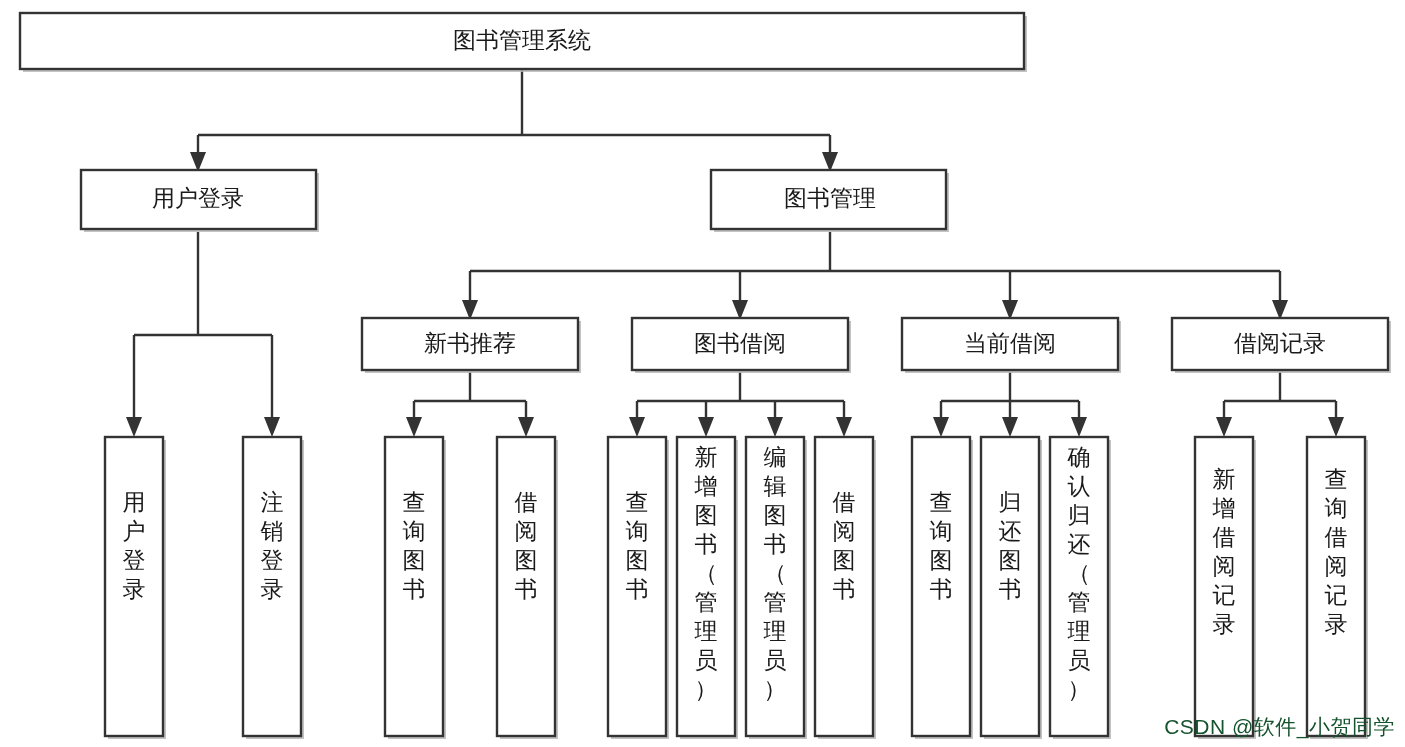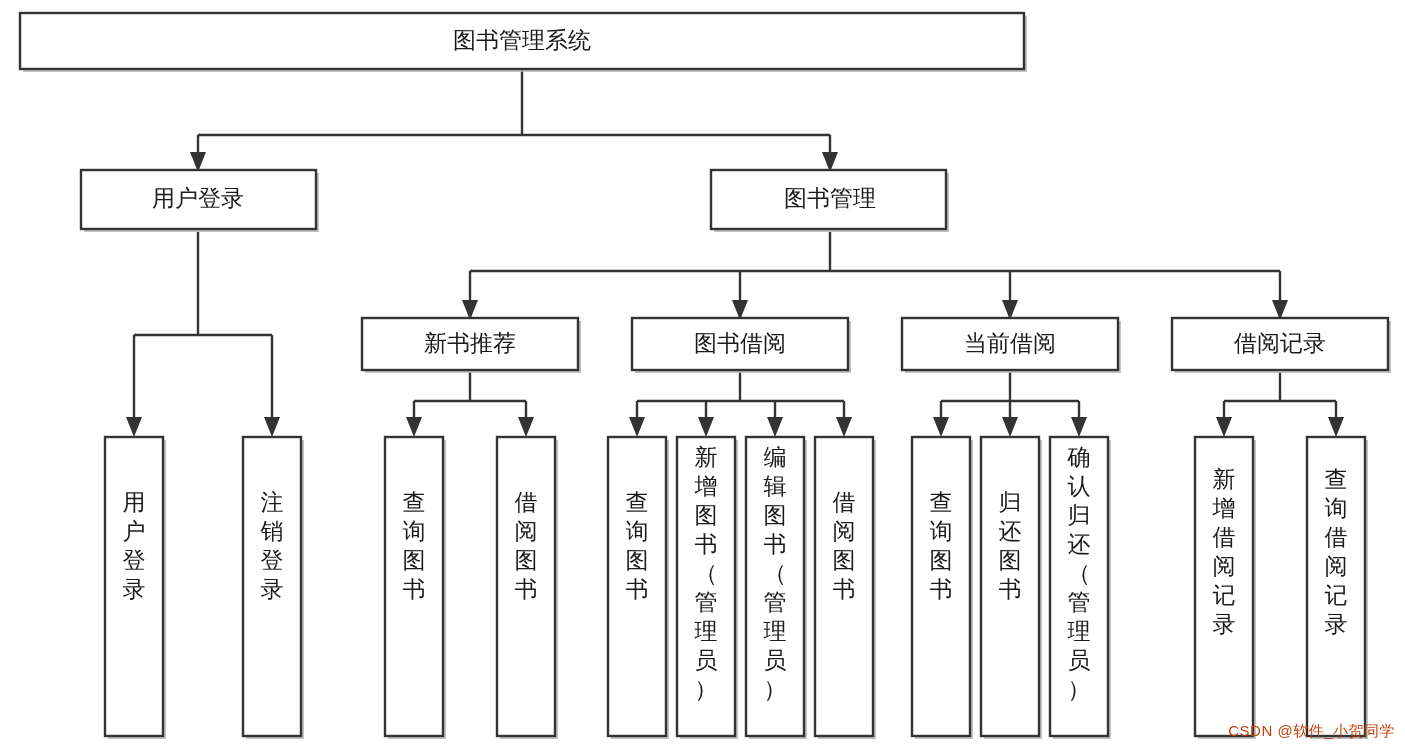--- a/index.html
+++ b/index.html
@@ -57,22 +57,22 @@
     font-family: "Liberation Sans", "DejaVu Sans", sans-serif;
     font-size: 23px;
     fill: #1a1a1a;
     text-anchor: middle;
   }
   .watermark {
     position: absolute;
     right: 10px;
     bottom: 6px;
     font-family: "Liberation Sans", "DejaVu Sans", sans-serif;
-    font-size: 15px;
-    color: #c2410c;
+    font-size: 21px;
+    color: #14532d;
     letter-spacing: 0.5px;
     white-space: nowrap;
     pointer-events: none;
   }
 </style>
 </head>
 <body>
 
 <div id="diagram-root">
   <svg class="flow" viewBox="0 0 1405 747" xmlns="http://www.w3.org/2000/svg">

